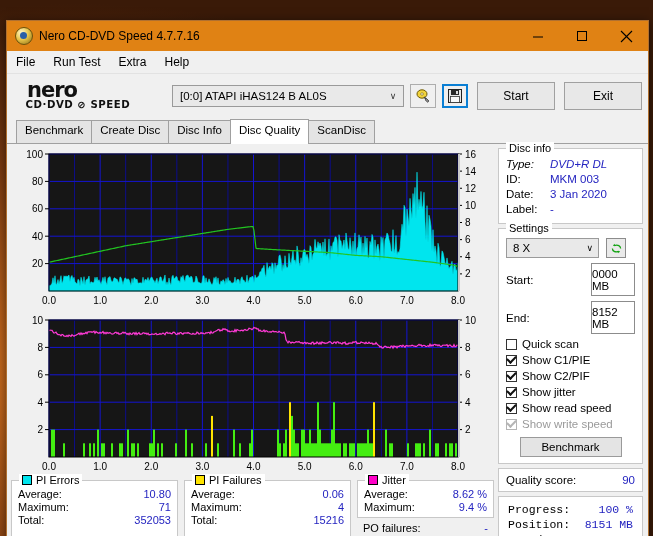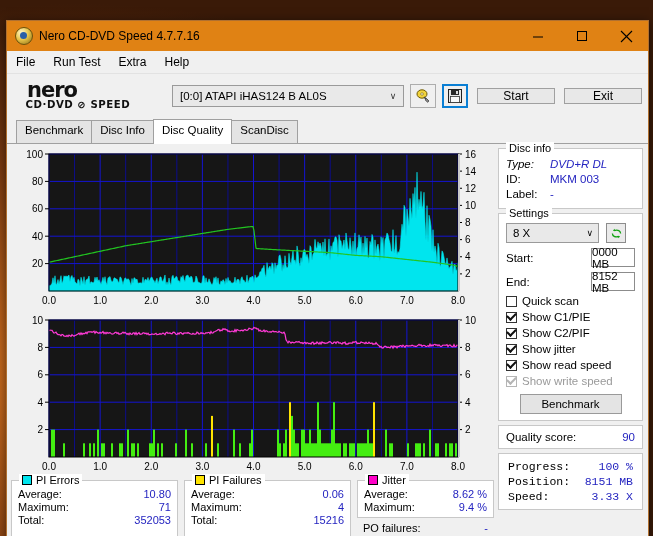--- a/index.html
+++ b/index.html
@@ -69,21 +69,21 @@
     box-sizing:border-box;
   }
   .combo .cval{flex:1;}
   .combo .carw{width:20px;text-align:center;font-size:9px;color:#333;}
   .tbtn{
     width:26px;height:24px;margin-left:6px;background:#f0f0f0;border:1px solid #adadad;
     display:flex;align-items:center;justify-content:center;box-sizing:border-box;
   }
   .tbtn.focus{border:2px solid #0a7fd4;}
   .bigbtn{
-    width:78px;height:16px;margin-left:9px;background:#e8e8e8;border:1px solid #a0a0a0;
+    width:78px;height:28px;margin-left:9px;background:#e8e8e8;border:1px solid #a0a0a0;
     font-size:12px;display:flex;align-items:center;justify-content:center;color:#000;
     box-sizing:border-box;
   }
   
   #tabs{
     flex:0 0 22px;display:flex;align-items:flex-end;padding-left:9px;
     border-bottom:1px solid #a0a0a0;background:#f0f0f0;
   }
   .tab{
     font-size:11.5px;padding:3px 8px 3px 8px;border:1px solid #a0a0a0;border-bottom:none;
@@ -125,21 +125,21 @@
     font-size:11.5px;padding-left:6px;box-sizing:border-box;width:93px;color:#000;
   }
   .selbox .carw{flex:1;text-align:right;padding-right:5px;font-size:9px;}
   .refreshbtn{
     width:20px;height:20px;border:1px solid #8c8c8c;background:#eaeaea;margin-left:7px;
     display:flex;align-items:center;justify-content:center;box-sizing:border-box;
   }
   .fieldrow{display:flex;align-items:center;margin-top:5px;gap:40px;}
   .fieldrow .flab{width:45px;font-size:11.5px;color:#000;}
   .txtin{
-    flex:1;height:19px;border:1px solid #8c8c8c;background:#fff;font-size:11.5px;
+    flex:1;height:33px;border:1px solid #8c8c8c;background:#fff;font-size:11.5px;
     display:flex;align-items:center;justify-content:center;color:#000;box-sizing:border-box;
   }
   .cbrow{display:flex;align-items:center;margin-top:4px;font-size:11.5px;color:#000;}
   .cb{
     width:11px;height:11px;border:1px solid #333;background:#fff;margin-right:5px;
     display:flex;align-items:center;justify-content:center;flex:0 0 11px;box-sizing:border-box;
   }
   .cb.checked::after{
     content:"";width:7px;height:4px;border-left:2px solid #111;border-bottom:2px solid #111;
     transform:rotate(-45deg) translate(1px,-1px);
@@ -223,20 +223,21 @@
         <rect x="2.5" y="7.5" width="9" height="6" fill="#fafafa" stroke="#333" stroke-width=".8"></rect>
       </svg>
     </div>
 
     <div class="bigbtn">Start</div>
     <div class="bigbtn">Exit</div>
   </div>
 
   <div id="tabs">
     <div class="tab">Benchmark</div>
+    <div class="tab">Create Disc</div>
     <div class="tab">Disc Info</div>
     <div class="tab active">Disc Quality</div>
     <div class="tab">ScanDisc</div>
   </div>
 
   <div id="content">
 
     <div id="left">
 
       <div class="gwrap">
@@ -523,20 +524,24 @@
         <div class="leg">Disc info</div>
         <div class="drow" style="margin-top:2px;font-style:italic;">
             <div class="k">Type:</div>
             <div class="v">DVD+R DL</div>
           </div>
         <div class="drow">
             <div class="k">ID:</div>
             <div class="v">MKM 003</div>
           </div>
         <div class="drow">
+            <div class="k">Date:</div>
+            <div class="v">3 Jan 2020</div>
+          </div>
+        <div class="drow">
             <div class="k">Label:</div>
             <div class="v">-</div>
           </div>
       </div>
 
       <div class="rbox">
         <div class="leg">Settings</div>
 
         <div style="display:flex;align-items:center;margin-top:3px;">
           <div class="selbox">

